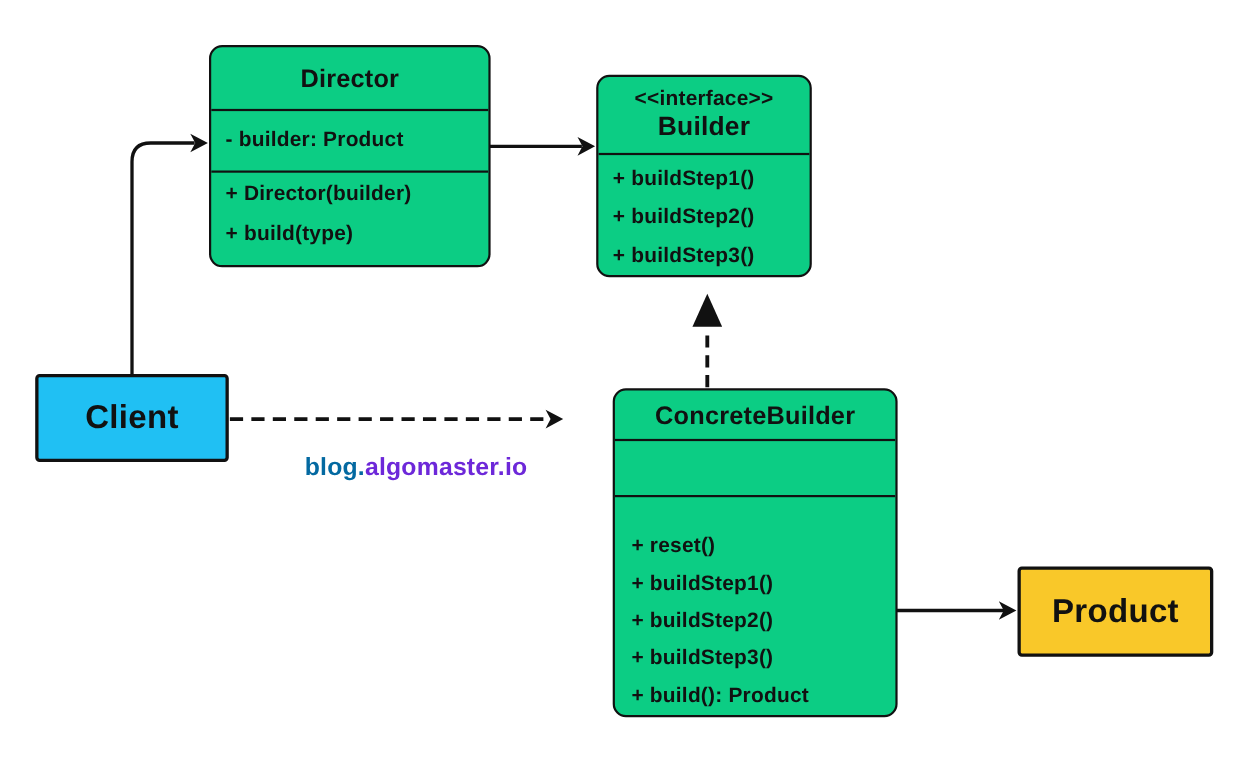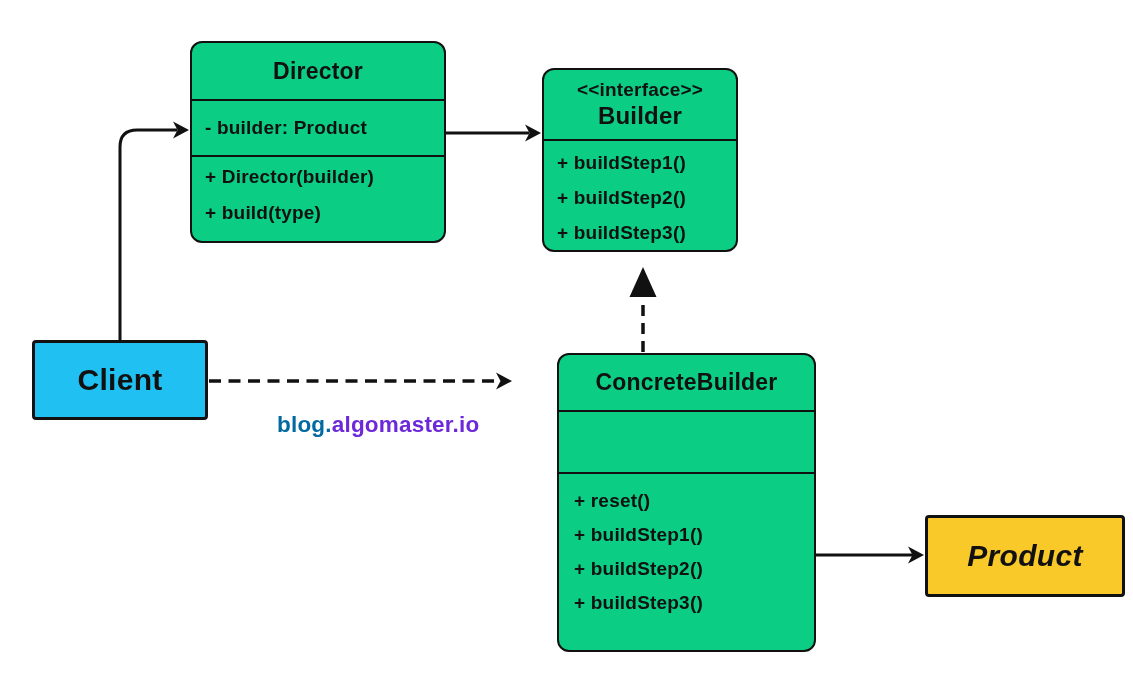--- a/index.html
+++ b/index.html
@@ -52,33 +52,33 @@
 
   .builder          { left: 542px; top: 68px;  width: 196px; height: 184px; }
   .builder .title   { height: 76px; }
   .builder .stereotype { font-size: 19px; }
   .builder .cls-name   { font-size: 24px; margin-top: 1px; text-align: center; }
   .builder .methods { padding-top: 4px; }
 
   .concrete          { left: 513px; top: 353px; width: 259px; height: 299px; margin-left: 44px; }
   .concrete .title   { height: 55px; }
   .concrete .attrs   { height: 62px; }
-  .concrete .methods { padding-top: 10px; }
+  .concrete .methods { padding-top: 28px; }
   .concrete .row     { padding-left: 15px; height: 34px; }
 
   
   .node {
     position: absolute;
     border: 3px solid #111111;
     border-radius: 4px;
     display: flex; align-items: center; justify-content: center;
     font-size: 30px; letter-spacing: 0.3px;
   }
   .client  { left: 32px;  top: 340px; width: 176px; height: 80px; background: #20c0f3; }
-  .product { left: 925px; top: 515px; width: 200px; height: 82px; background: #f9c829; font-style: italic; }
+  .product { left: 925px; top: 515px; width: 178px; height: 82px; background: #f9c829; }
 
   
   .watermark {
     position: absolute;
     left: 277px; top: 412px;
     font-size: 22.5px; letter-spacing: 0.2px;
     white-space: nowrap;
   }
   .wm-0 { color: #0369a1; }
   .wm-1 { color: #6d28d9; }
@@ -145,20 +145,21 @@
   <div class="uml concrete">
     <div class="sec title">
       <span>ConcreteBuilder</span>
     </div>
     <div class="sec attrs"></div>
     <div class="sec methods">
       <div class="row">+ reset()</div>
       <div class="row">+ buildStep1()</div>
       <div class="row">+ buildStep2()</div>
       <div class="row">+ buildStep3()</div>
+      <div class="row">+ build(): Product</div>
     </div>
   </div>
 
   <div class="node client">
     <span>Client</span>
   </div>
 
   <div class="node product">
     <span>Product</span>
   </div>

